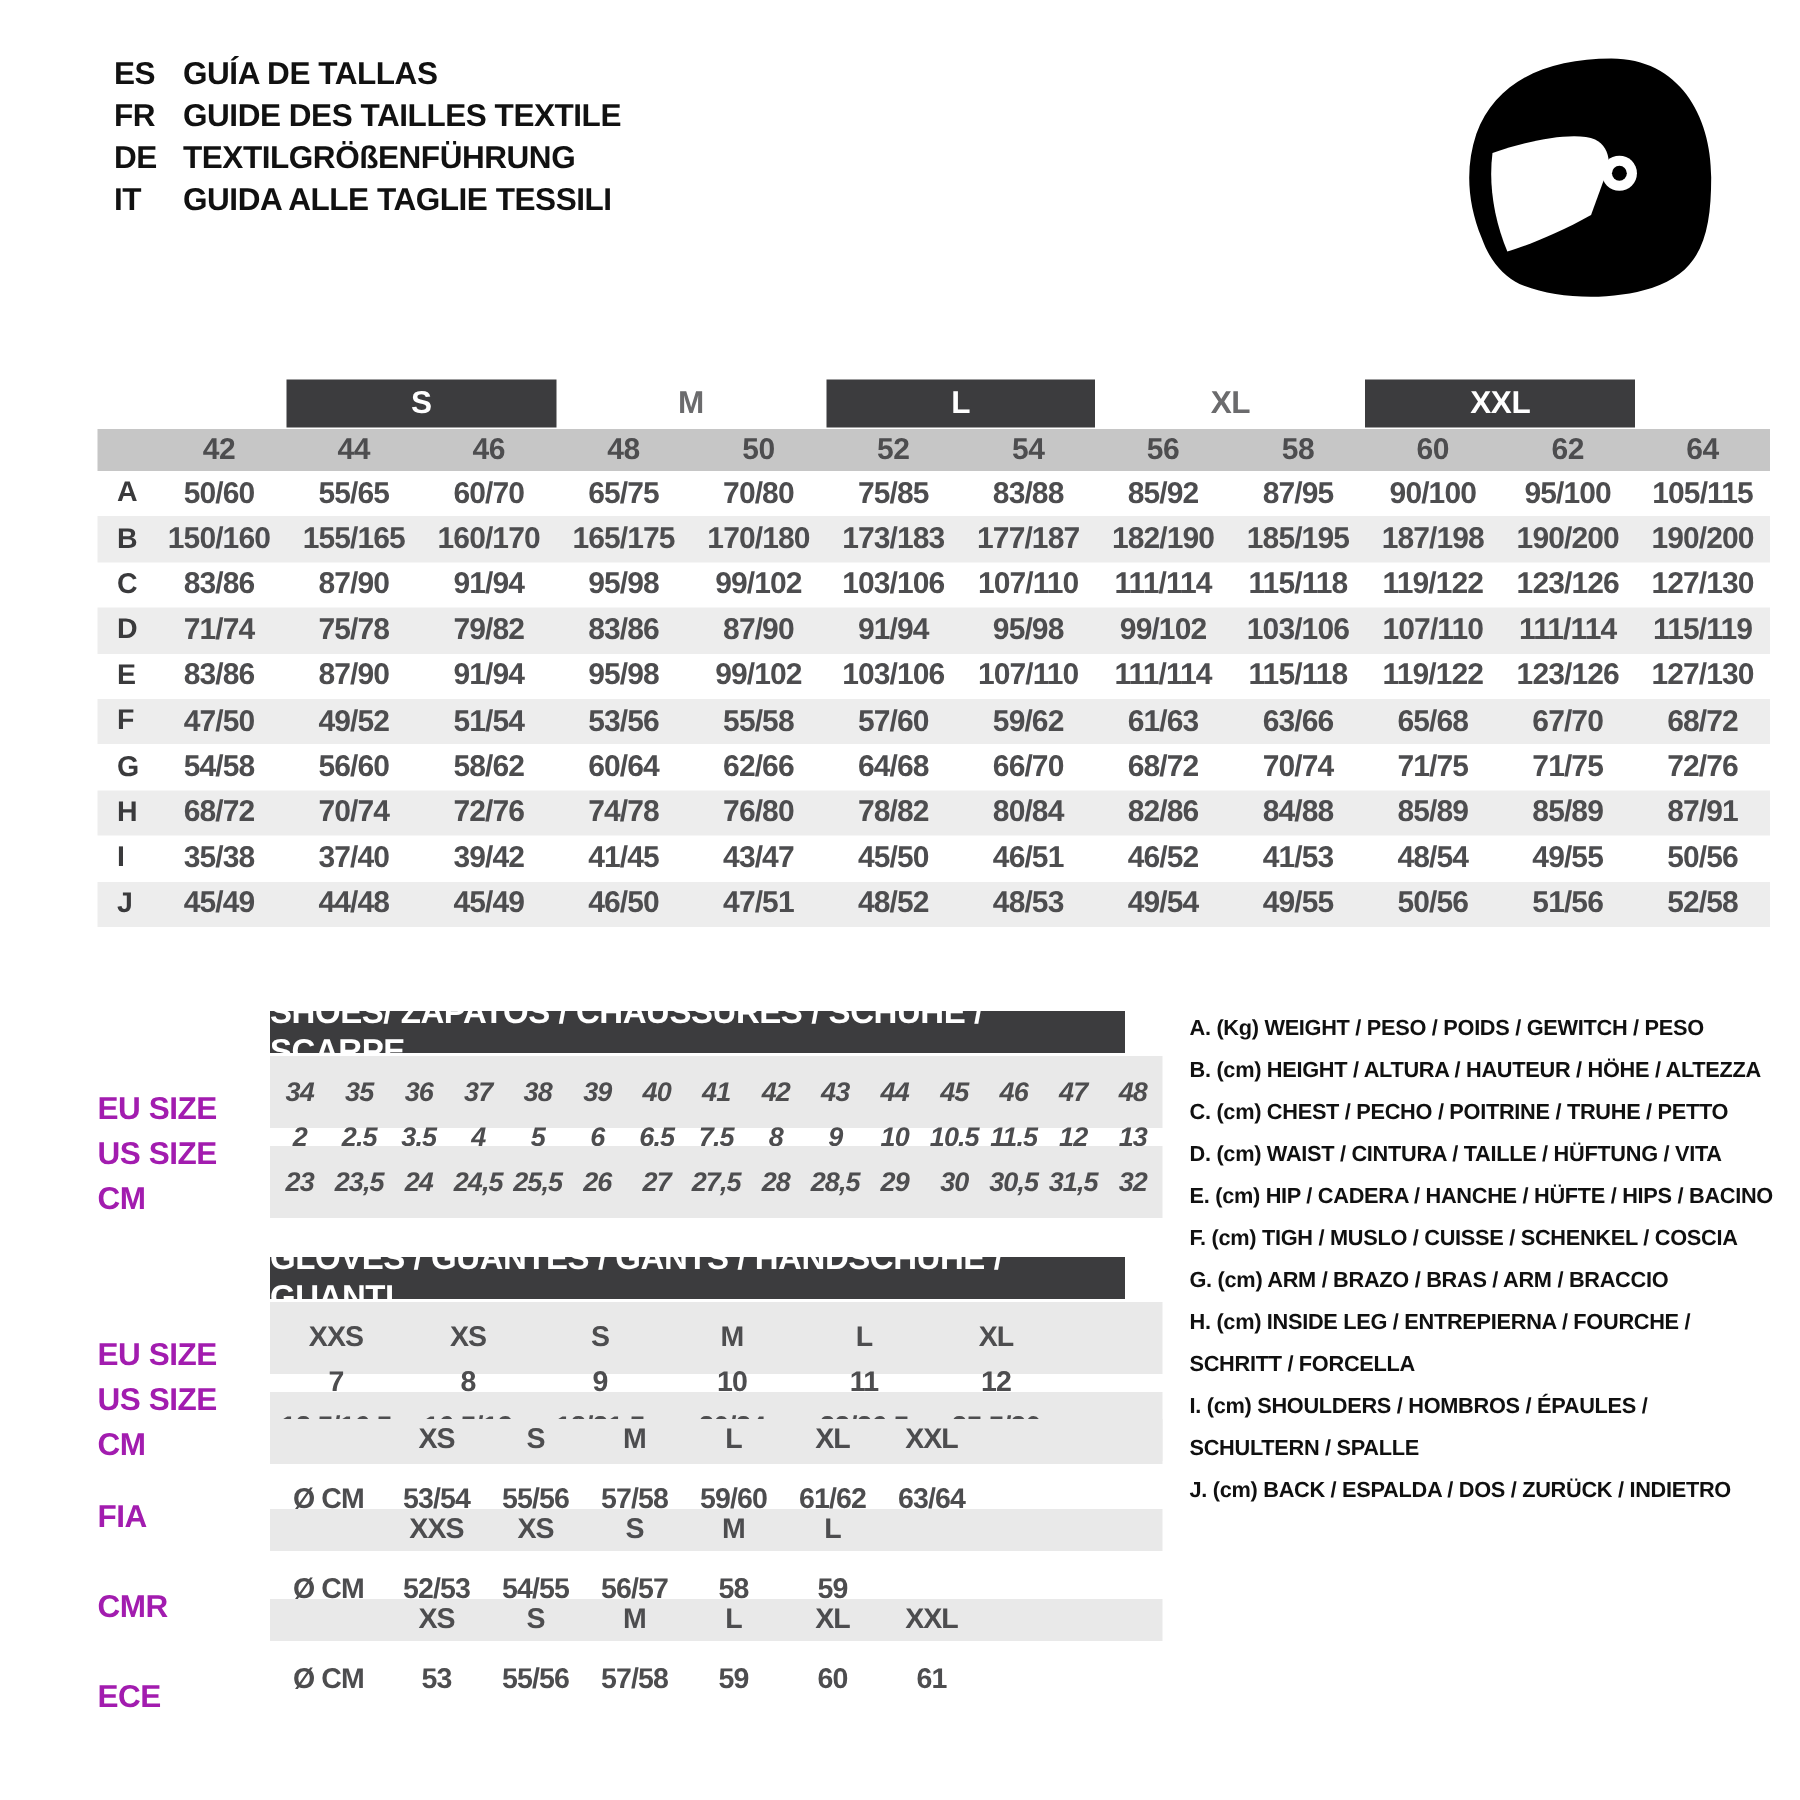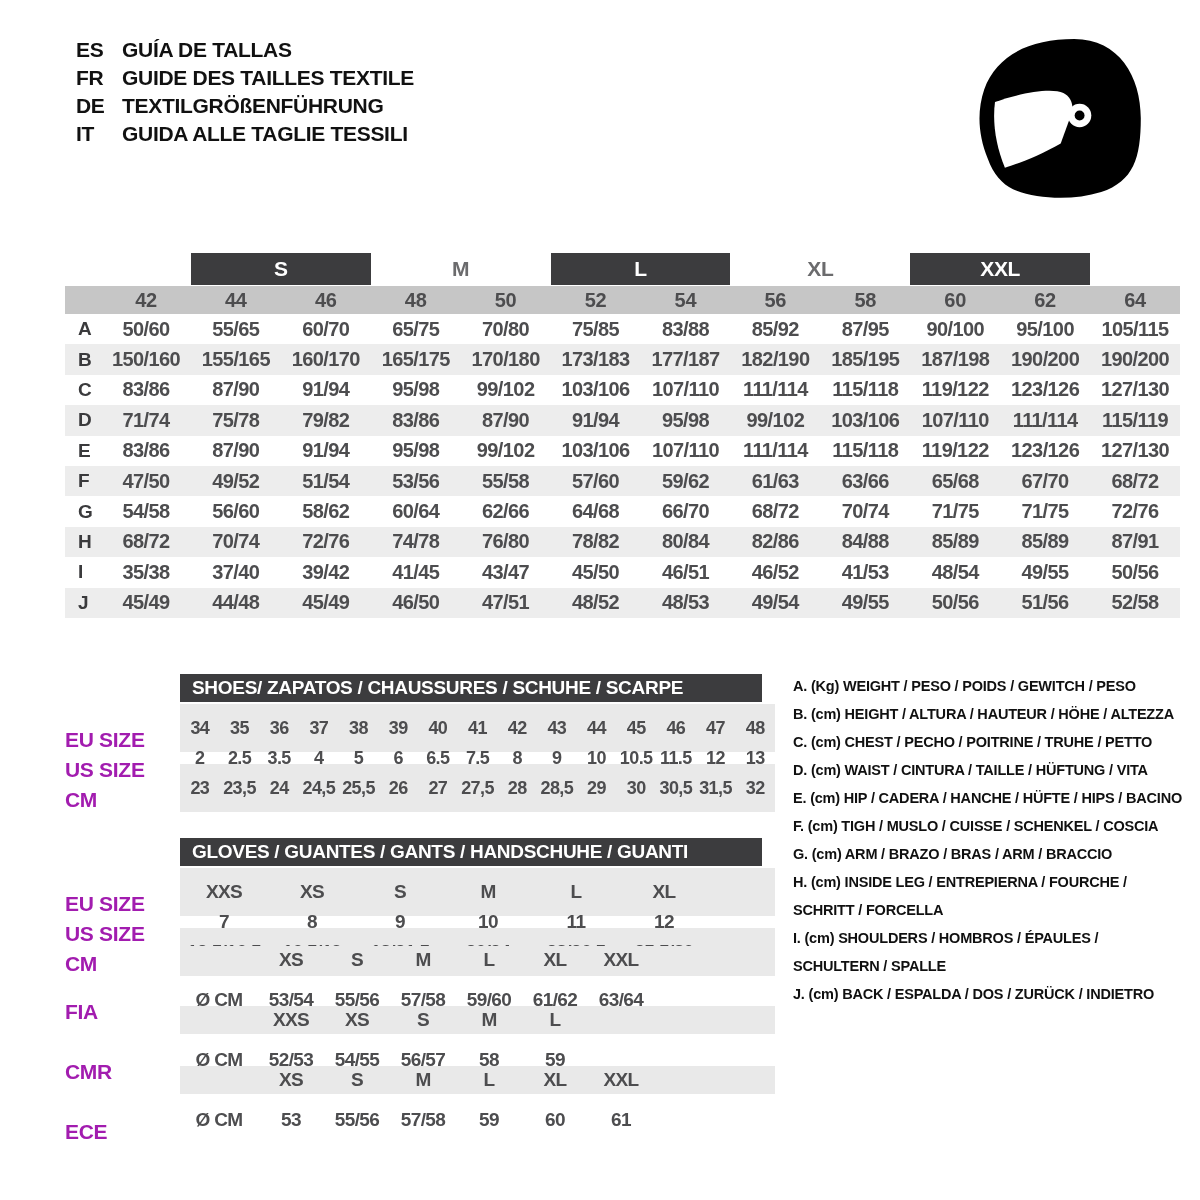--- a/index.html
+++ b/index.html
@@ -27,27 +27,27 @@
   .data-row.stripe{background:#ededed;}
   .letter-cell{display:flex;align-items:center;padding-left:13px;font-size:19px;color:#3a3a3c;}
   .val-cell{display:flex;align-items:center;justify-content:center;font-size:20px;color:#4d4d4f;letter-spacing:-0.6px;}
 
   
   .sub-section{position:absolute;left:65px;width:712px;}
   .shoes-section{top:674px;}
   .gloves-section{top:838px;}
   .helmet-section{top:946px;}
   .sec-title{margin-left:115px;width:570px;height:28px;background:#3c3c3e;color:#fff;
-             font-size:19px;display:flex;align-items:center;padding-left:12px;margin-bottom:2px;}
+             font-size:22px;display:flex;align-items:center;margin-bottom:2px;}
   .sub-row{display:grid;grid-template-columns:115px 595px;height:28px;margin-bottom:2px;}
   .sub-label{display:flex;align-items:center;font-size:21px;color:#a21caf;margin-top:24px;}
   .sub-vals{display:grid;}
   .sub-vals.band{background:#e9e9e9;}
   .sub-vals .cell{display:flex;align-items:center;justify-content:center;color:#4d4d4f;letter-spacing:-0.6px;}
-  .shoes-grid{grid-template-columns:repeat(15,1fr);}
+  .shoes-grid{grid-template-columns:repeat(15,1fr);font-style:italic;}
   .shoes-grid .cell{font-size:18px;}
   .gloves-grid{grid-template-columns:repeat(6,88px) 1fr;}
   .gloves-grid .cell{font-size:19px;}
   .helm-grid{grid-template-columns:78px repeat(6,66px) 1fr;}
   .helm-grid .cell{font-size:19px;}
 
   
   .legend{position:absolute;left:793px;top:672px;width:410px;font-size:14.5px;line-height:28px;
           color:#101010;letter-spacing:-0.2px;}
   .legend-item{white-space:pre-line;}

